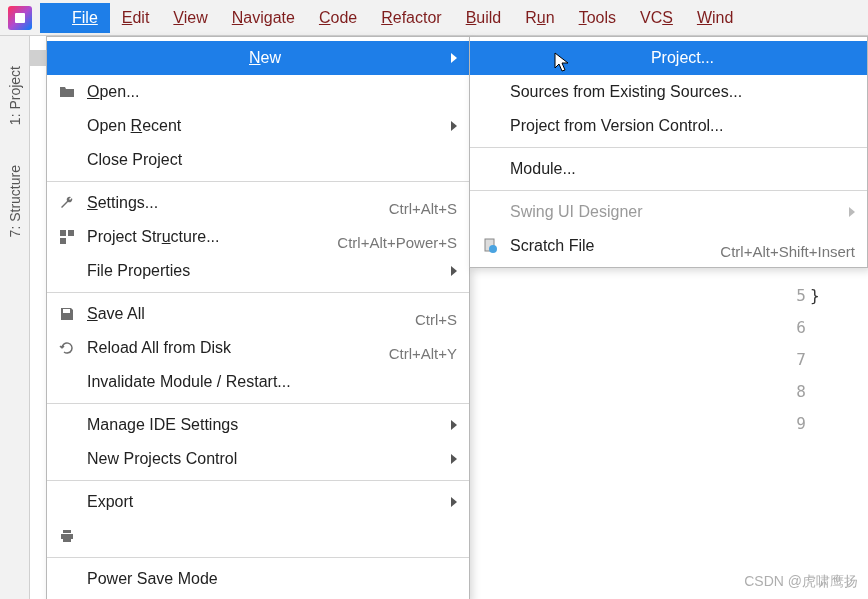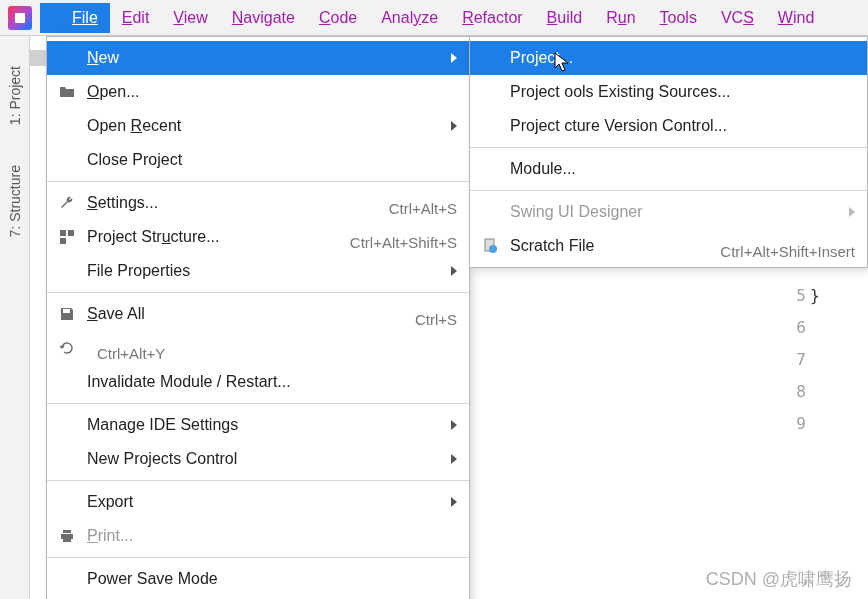--- a/index.html
+++ b/index.html
@@ -25,21 +25,21 @@
       background: linear-gradient(135deg, #fe315d 0%, #b04bcf 50%, #087cfa 100%);
       border-radius: 3px;
       margin: 0 8px 0 4px;
       display: flex; align-items: center; justify-content: center;
     }
     .app-icon-inner {
       width: 10px; height: 10px; background: #fff; border-radius: 1px;
     }
     .menu-item {
       padding: 6px 12px;
-      color: #a21caf;
+      color: #7f1d1d;
       cursor: pointer;
     }
     .menu-item.active {
       background: #1e7ee8;
       color: #fff;
       padding-left: 32px;
     }
     .menu-item .ul { text-decoration: underline; }
     .sidebar-left {
       position: absolute;
@@ -78,20 +78,21 @@
       display: flex;
       align-items: center;
       height: 34px;
       padding: 0 12px 0 10px;
       cursor: pointer;
       color: #222;
     }
     .menu-row.highlight {
       background: #1e7ee8;
       color: #fff;
+      text-align: center;
     }
     .menu-row.disabled { color: #9a9a9a; }
     .menu-icon {
       width: 20px; height: 20px;
       margin-right: 10px;
       display: flex; align-items: center; justify-content: center;
       color: #6e6e6e;
       flex-shrink: 0;
     }
     .menu-spacer { width: 30px; flex-shrink: 0; }
@@ -140,22 +141,22 @@
       top: 280px;
       width: 58px;
       font-family: Consolas, monospace;
       font-size: 16px;
       line-height: 32px;
       color: #333;
       overflow: hidden;
     }
     .watermark {
       position: absolute;
-      right: 16px; bottom: 8px;
-      font-size: 18px;
+      right: 10px; bottom: 8px;
+      font-size: 14px;
       color: rgba(120,120,120,0.6);
     }
     .small-icon-slot {
       position: absolute;
       left: 30px;
       top: 50px;
       width: 16px; height: 16px;
       background: #d0d0d0;
     }
   </style>
@@ -164,21 +165,20 @@
 
 <div class="menubar">
   <div class="app-icon">
     <div class="app-icon-inner"></div>
   </div>
   <div class="menu-item active"><span class="ul">File</span></div>
   <div class="menu-item"><span class="ul">E</span>dit</div>
   <div class="menu-item"><span class="ul">V</span>iew</div>
   <div class="menu-item"><span class="ul">N</span>avigate</div>
   <div class="menu-item"><span class="ul">C</span>ode</div>
-  <div class="menu-item">Anal<span class="ul">y</span>ze</div>
   <div class="menu-item"><span class="ul">R</span>efactor</div>
   <div class="menu-item"><span class="ul">B</span>uild</div>
   <div class="menu-item">R<span class="ul">u</span>n</div>
   <div class="menu-item"><span class="ul">T</span>ools</div>
   <div class="menu-item">VC<span class="ul">S</span></div>
   <div class="menu-item"><span class="ul">W</span>ind</div>
 </div>
 
 <div class="sidebar-left">
   <div class="side-tab">
@@ -226,21 +226,21 @@
   </div>
   <div class="menu-row">
     <span class="menu-icon">
       <svg width="16" height="16" viewBox="0 0 16 16">
           <rect x="1" y="1" width="6" height="6" fill="currentColor"></rect>
           <rect x="9" y="1" width="6" height="6" fill="currentColor"></rect>
           <rect x="1" y="9" width="6" height="6" fill="currentColor"></rect>
         </svg>
     </span>
     <span class="menu-label">Project Str<span class="ul">u</span>cture...</span>
-    <span class="shortcut">Ctrl+Alt+Shift+S</span>
+    <span class="shortcut">Ctrl+Alt+Power+S</span>
   </div>
   <div class="menu-row">
     <span class="menu-spacer"></span>
     <span class="menu-label">File Properties</span>
     <span class="arrow"></span>
   </div>
   <div class="sep"></div>
   <div class="menu-row">
     <span class="menu-icon">
       <svg width="16" height="16" viewBox="0 0 16 16">
@@ -249,20 +249,21 @@
     </span>
     <span class="menu-label"><span class="ul">S</span>ave All</span>
     <span class="shortcut">Ctrl+S</span>
   </div>
   <div class="menu-row">
     <span class="menu-icon">
       <svg width="16" height="16" viewBox="0 0 16 16">
           <path fill="none" stroke="currentColor" stroke-width="1.5" d="M3 8a5 5 0 1 1 2 4M3 8l-2-2M3 8l2-2"></path>
         </svg>
     </span>
+    <span class="menu-label">Reload All from Disk</span>
     <span class="shortcut">Ctrl+Alt+Y</span>
   </div>
   <div class="menu-row">
     <span class="menu-spacer"></span>
     <span class="menu-label">Invalidate Module / Restart...</span>
   </div>
   <div class="sep"></div>
   <div class="menu-row">
     <span class="menu-spacer"></span>
     <span class="menu-label">Manage IDE Settings</span>
@@ -278,42 +279,41 @@
     <span class="menu-spacer"></span>
     <span class="menu-label">Export</span>
     <span class="arrow"></span>
   </div>
   <div class="menu-row disabled">
     <span class="menu-icon">
       <svg width="16" height="16" viewBox="0 0 16 16">
           <path fill="currentColor" d="M4 2h8v3H4zM2 6h12v5h-2v3H4v-3H2zM5 10h6v3H5z"></path>
         </svg>
     </span>
-    <span class="menu-label"><span class="ul">P</span>rint...</span>
   </div>
   <div class="sep"></div>
   <div class="menu-row">
     <span class="menu-spacer"></span>
     <span class="menu-label">Power Save Mode</span>
   </div>
 
 </div>
 
 <div class="submenu">
   <div class="menu-row highlight">
     <span class="menu-spacer"></span>
     <span class="menu-label">Project...</span>
   </div>
   <div class="menu-row">
     <span class="menu-spacer"></span>
-    <span class="menu-label">Project ools Existing Sources...</span>
-  </div>
-  <div class="menu-row">
-    <span class="menu-spacer"></span>
-    <span class="menu-label">Project cture Version Control...</span>
+    <span class="menu-label">Sources from Existing Sources...</span>
+  </div>
+  <div class="menu-row">
+    <span class="menu-spacer"></span>
+    <span class="menu-label">Project from Version Control...</span>
   </div>
   <div class="sep"></div>
   <div class="menu-row">
     <span class="menu-spacer"></span>
     <span class="menu-label">Module...</span>
   </div>
   <div class="sep"></div>
   <div class="menu-row disabled">
     <span class="menu-spacer"></span>
     <span class="menu-label">Swing UI Designer</span>

